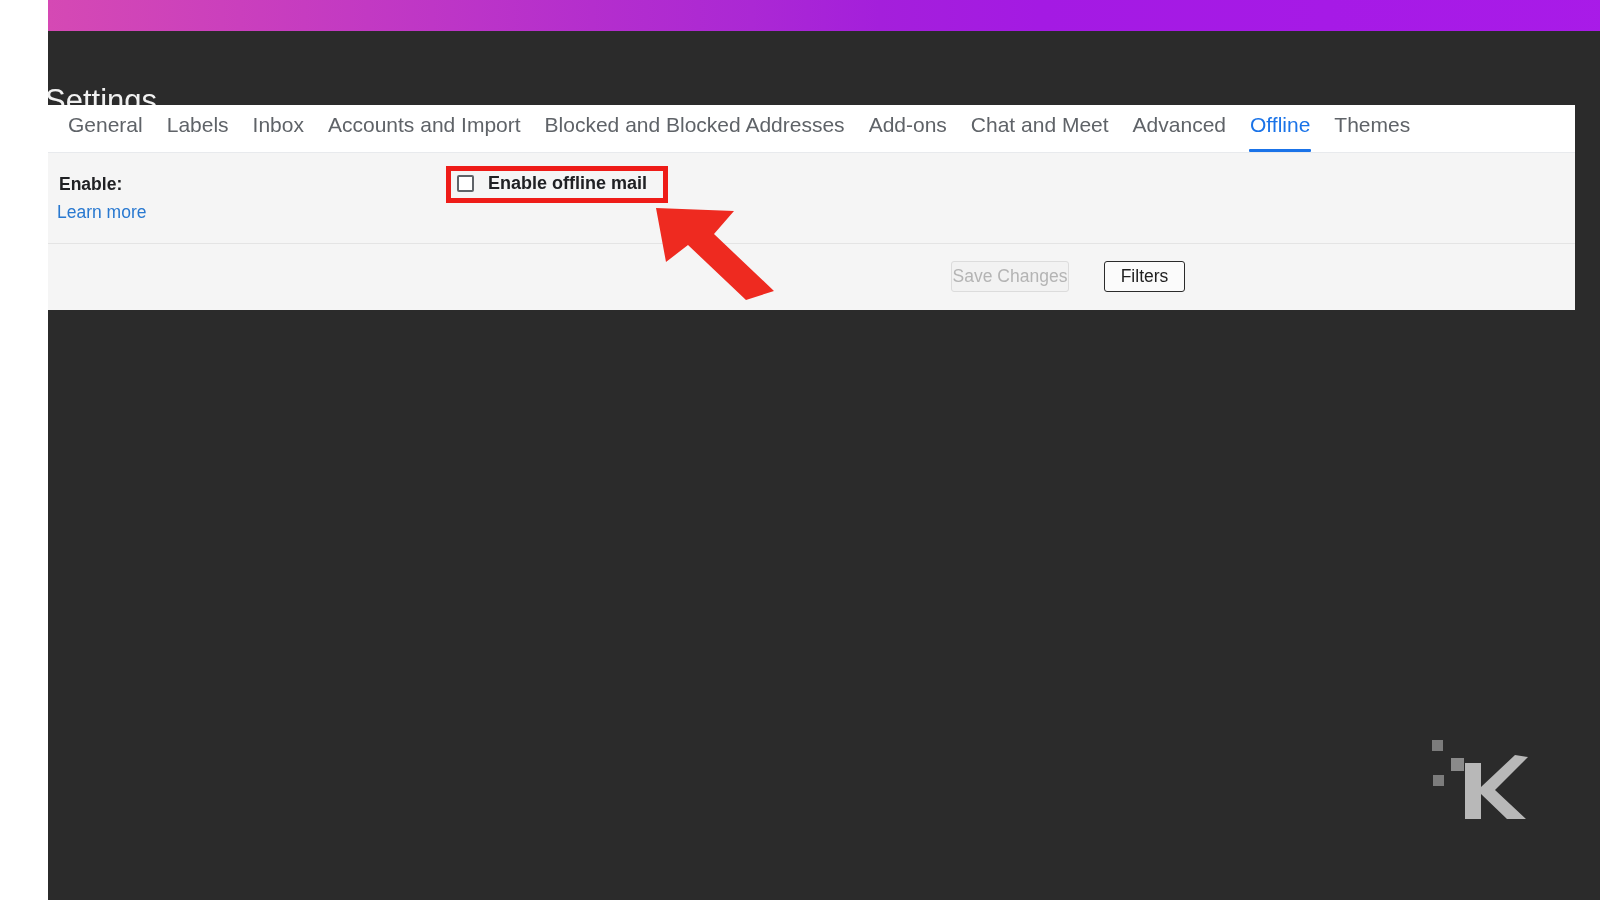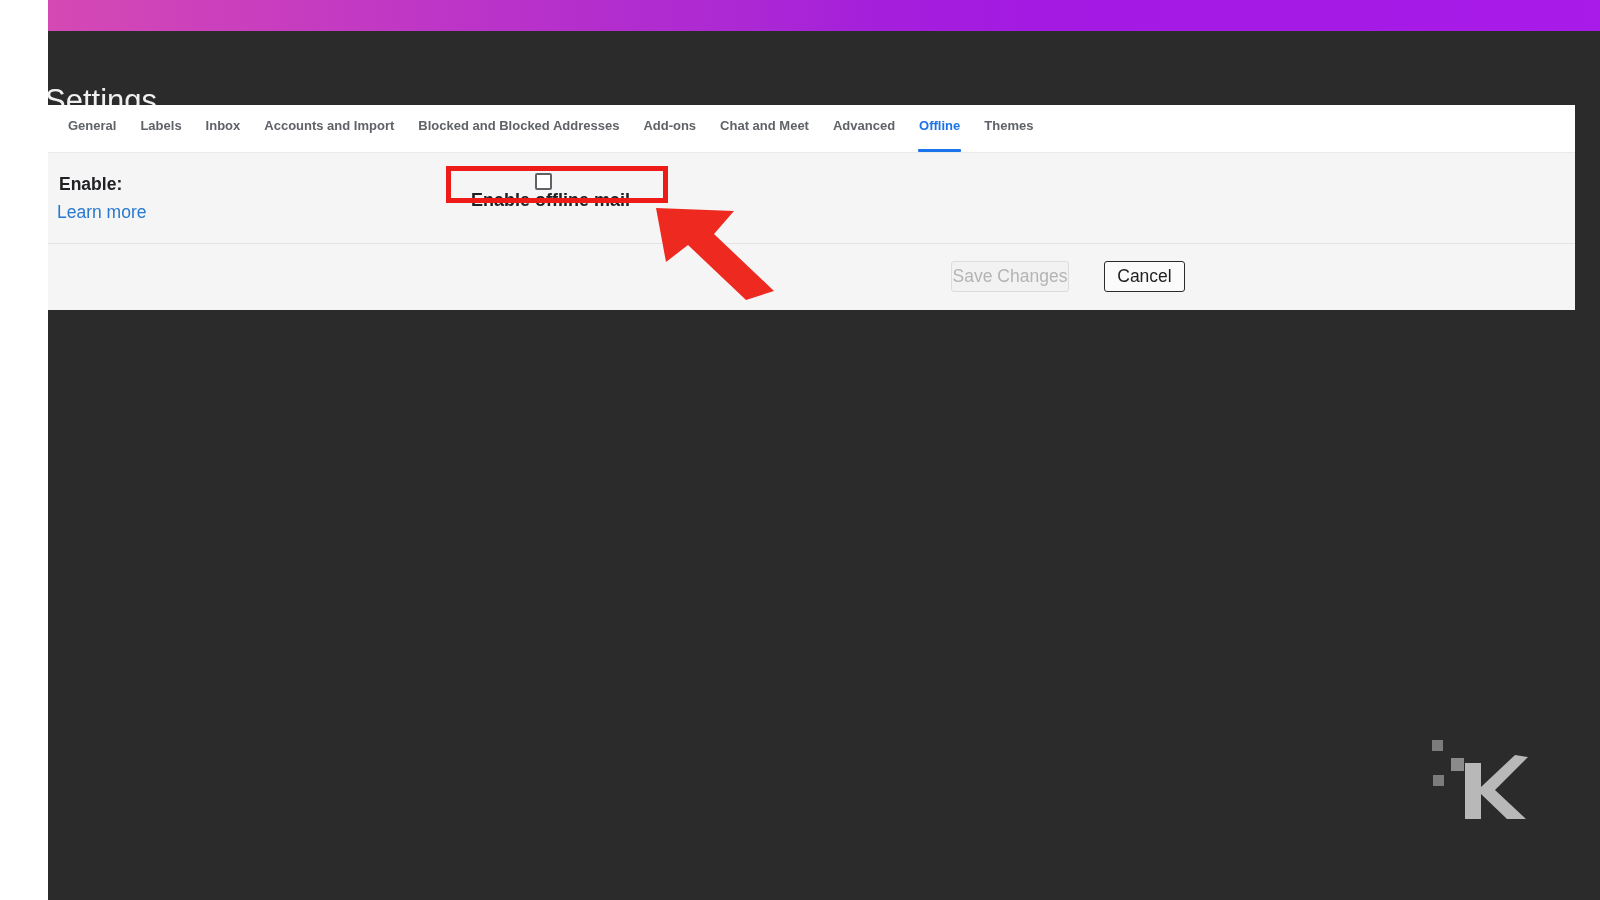--- a/index.html
+++ b/index.html
@@ -125,25 +125,24 @@
     display: flex;
     align-items: flex-start;
     white-space: nowrap;
   }
   .tab {
     position: relative;
     display: inline-flex;
     align-items: center;
     height: 40px;
     padding: 0 12px;
-    font-size: 13px;
+    font-size: 21px;
     color: #5f6368;
     cursor: pointer;
     user-select: none;
-    font-weight: bold;
   }
   .tab.active {
     color: #1a73e8;
   }
   .tab.active::after {
     content: "";
     position: absolute;
     left: 11px;
     right: 11px;
     bottom: -7px;
@@ -199,21 +198,20 @@
     background: transparent;
     z-index: 6;
   }
   .checkbox-wrap {
     position: absolute;
     left: 409px;
     top: 173px;
     display: flex;
     align-items: center;
     z-index: 5;
-    flex-direction: column;
   }
   .checkbox {
     width: 17px;
     height: 17px;
     border: 2px solid #5f6368;
     border-radius: 2px;
     background: #ffffff;
     box-sizing: border-box;
     cursor: pointer;
     flex: none;
@@ -340,21 +338,21 @@
   </div>
 
   <div class="settings-body">
     <div class="row-main">
       <div class="row-label">Enable:</div>
       <a class="row-link">Learn more</a>
     </div>
     <div class="row-divider"></div>
     <div class="row-buttons">
       <div class="btn btn-save">Save Changes</div>
-      <div class="btn btn-cancel">Cancel</div>
+      <div class="btn btn-cancel">Filters</div>
     </div>
   </div>
 
   <div class="checkbox-wrap">
     <div class="checkbox"></div>
     <div class="checkbox-label">Enable offline mail</div>
   </div>
 
   <div class="highlight-box"></div>
 

